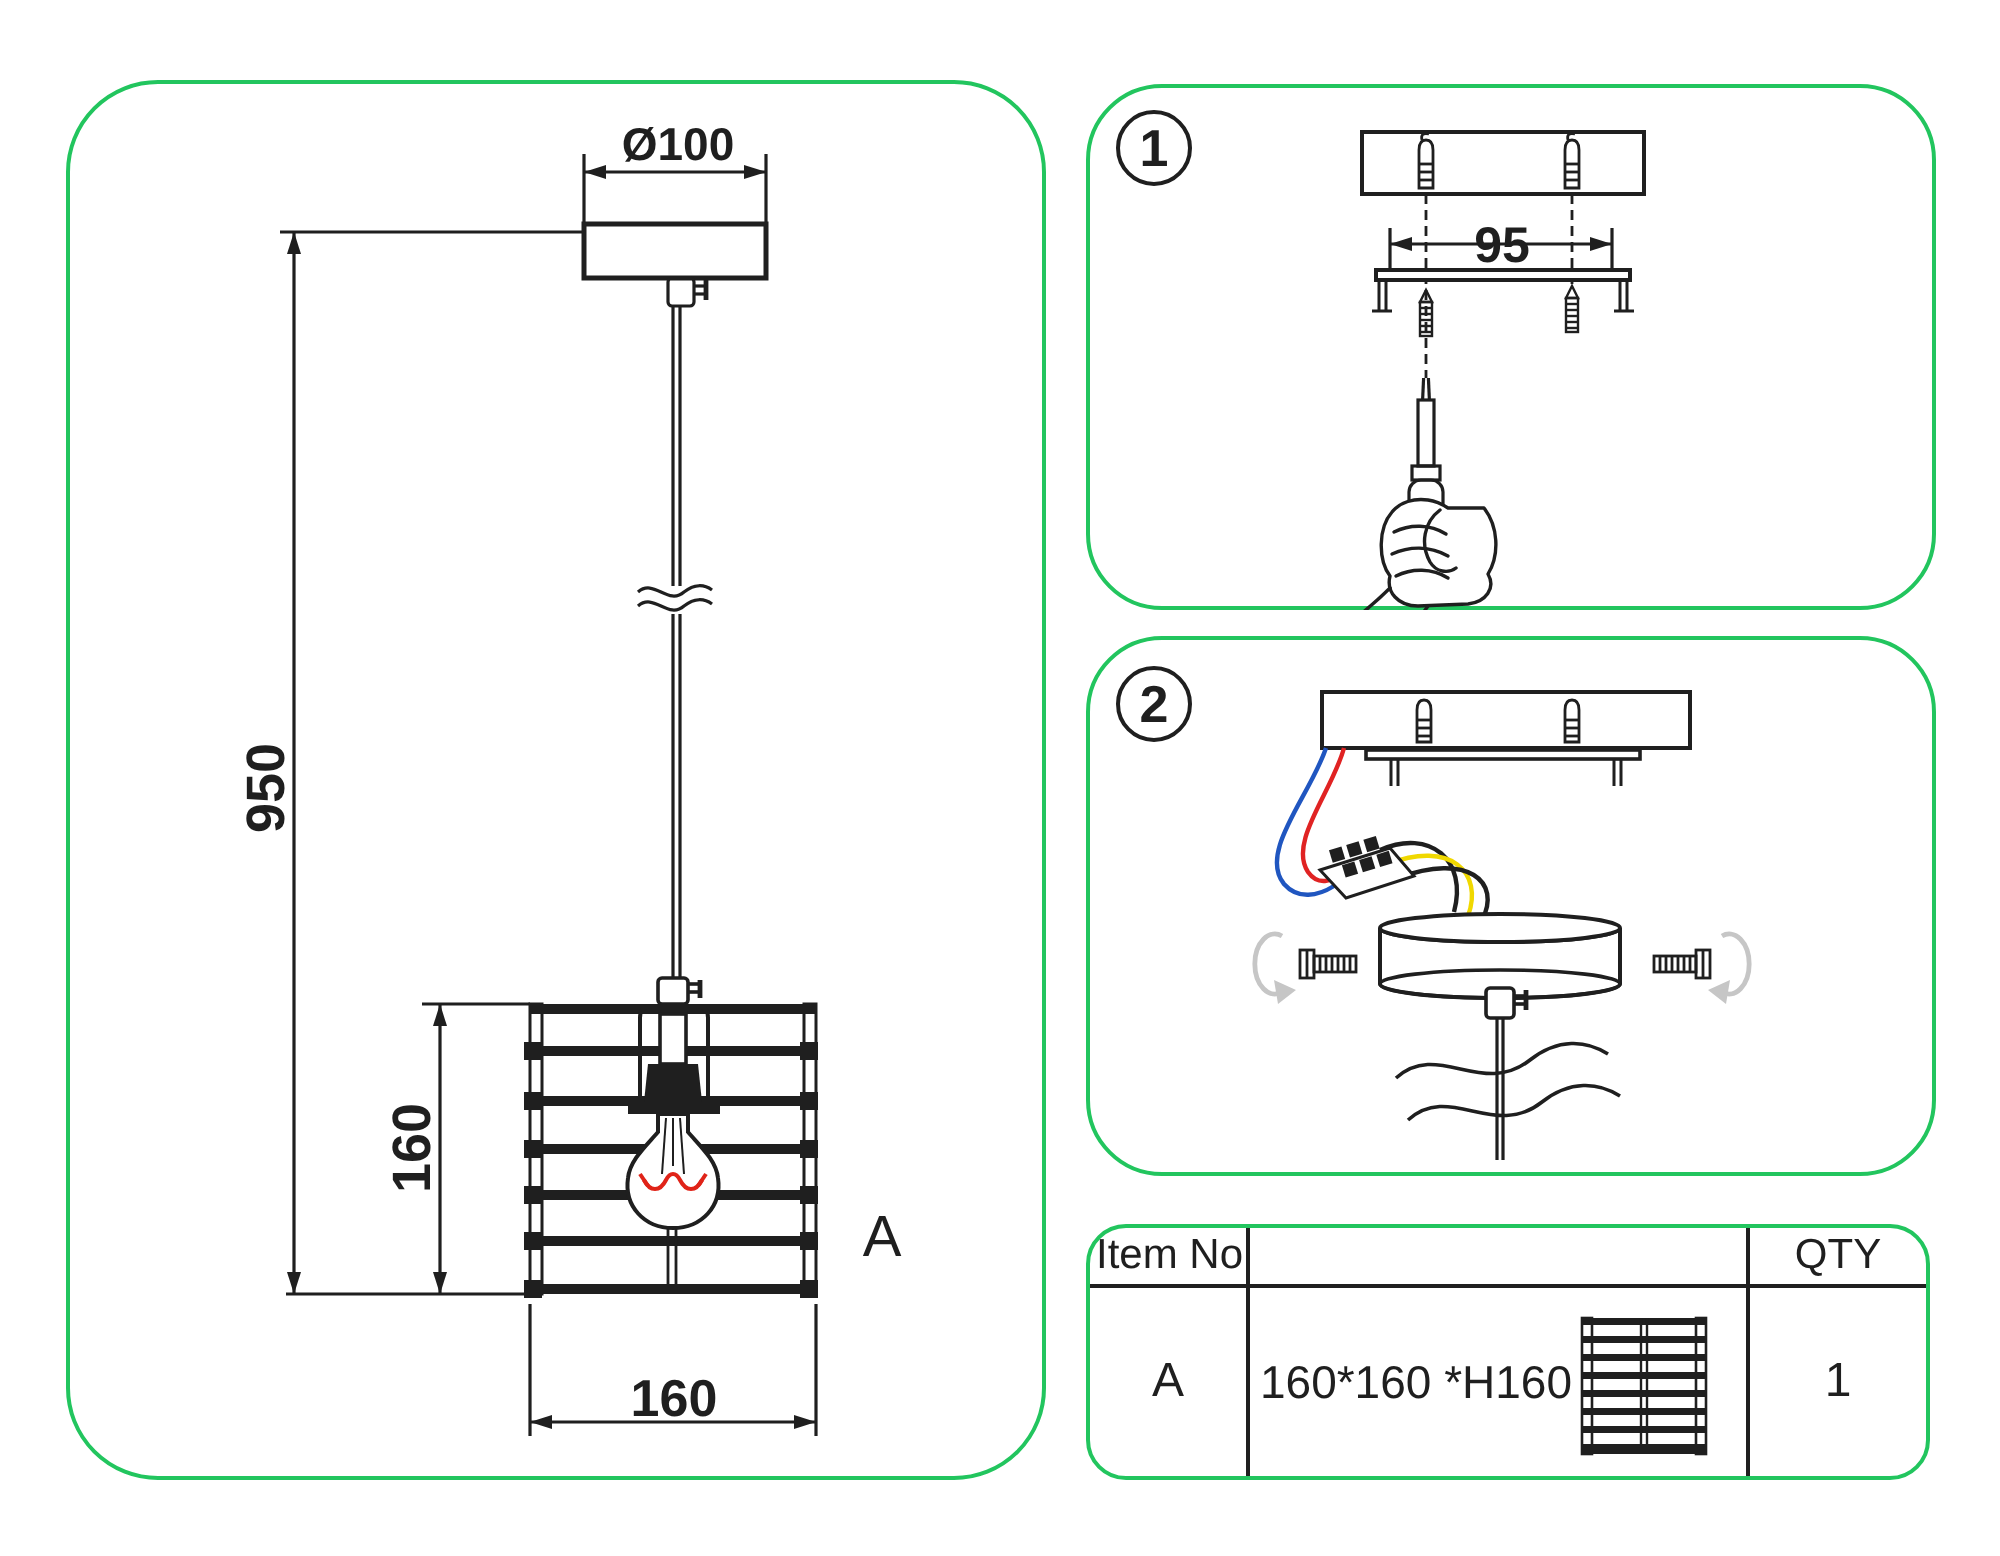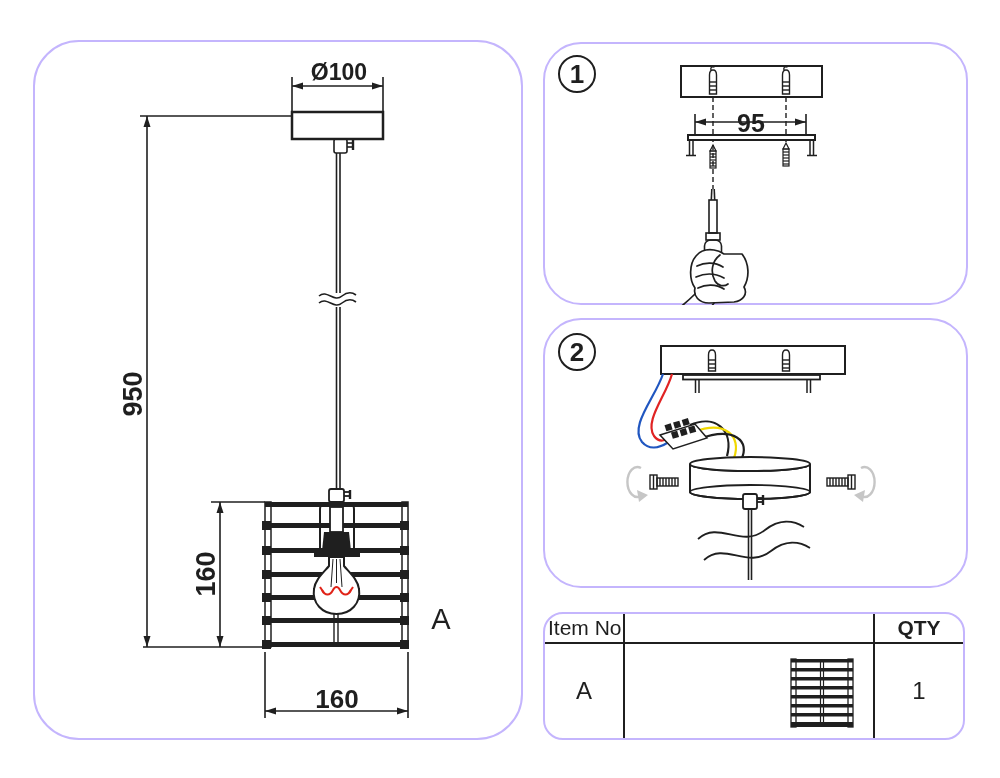--- a/index.html
+++ b/index.html
@@ -1,21 +1,21 @@
 <!DOCTYPE html>
 <html><head>
 <meta charset="utf-8">
 <style>
   html,body{margin:0;padding:0;background:#ffffff;}
   .canvas{
     position:relative;width:1000px;height:778px;background:#ffffff;
     font-family:"Liberation Sans","DejaVu Sans",sans-serif;color:#1f1f1f;
     overflow:hidden;
   }
-  .panel{position:absolute;background:#fff;border:2px solid #c4b5fd;box-sizing:border-box;}
+  .panel{position:absolute;background:#fff;border:2px solid #22c55e;box-sizing:border-box;}
   #left-panel{left:33px;top:40px;width:490px;height:700px;border-radius:46px;}
   #step1-panel{left:543px;top:42px;width:425px;height:263px;border-radius:38px;}
   #step2-panel{left:543px;top:318px;width:425px;height:270px;border-radius:38px;}
   #parts-table{left:543px;top:612px;width:422px;height:128px;border-radius:20px;}
   .art{position:absolute;left:-2px;top:-2px;}
   .lbl{position:absolute;display:flex;align-items:center;justify-content:center;
        font-weight:bold;color:#1f1f1f;white-space:nowrap;}
   .rot{transform:rotate(-90deg);}
   .badge{position:absolute;width:38px;height:38px;border:2.5px solid #1f1f1f;border-radius:50%;
          display:flex;align-items:center;justify-content:center;font-size:26px;font-weight:bold;
@@ -318,23 +318,24 @@
       <span>2</span>
     </div>
   </div>
 
   <div class="panel" id="parts-table">
     <div class="tline" style="left:78px;top:0;width:2px;height:124px;"></div>
     <div class="tline" style="left:328px;top:0;width:2px;height:124px;"></div>
     <div class="tline" style="left:0;top:28px;width:418px;height:2px;"></div>
 
     <div class="tcell" style="left:3px;top:0;width:75px;height:28px;font-size:21px;">Item No</div>
-    <div class="tcell" style="left:330px;top:0;width:88px;height:28px;justify-content:center;font-size:21px;font-weight:bold;">QTY</div>
+    <div class="tcell" style="left:330px;top:0;width:88px;height:28px;justify-content:center;font-size:21px;">QTY</div>
 
     <div class="tcell" style="left:0;top:30px;width:78px;height:94px;justify-content:center;font-size:24px;">A</div>
+    <div class="tcell" style="left:82px;top:30px;width:162px;height:94px;justify-content:center;font-size:23px;">160*160 *H160</div>
     <div style="position:absolute;left:245px;top:44px;">
       <svg width="64" height="70" viewBox="0 0 64 70">
         <rect x="1" y="1" width="5" height="68" fill="#fff" stroke="#1f1f1f" stroke-width="1.3"></rect>
         <rect x="58" y="1" width="5" height="68" fill="#fff" stroke="#1f1f1f" stroke-width="1.3"></rect>
         <g fill="#1f1f1f">
           <rect x="1" y="1" width="62" height="3.5"></rect>
           <rect x="1" y="10" width="62" height="3.5"></rect>
           <rect x="1" y="19" width="62" height="3.5"></rect>
           <rect x="1" y="28" width="62" height="3.5"></rect>
           <rect x="1" y="37" width="62" height="3.5"></rect>

